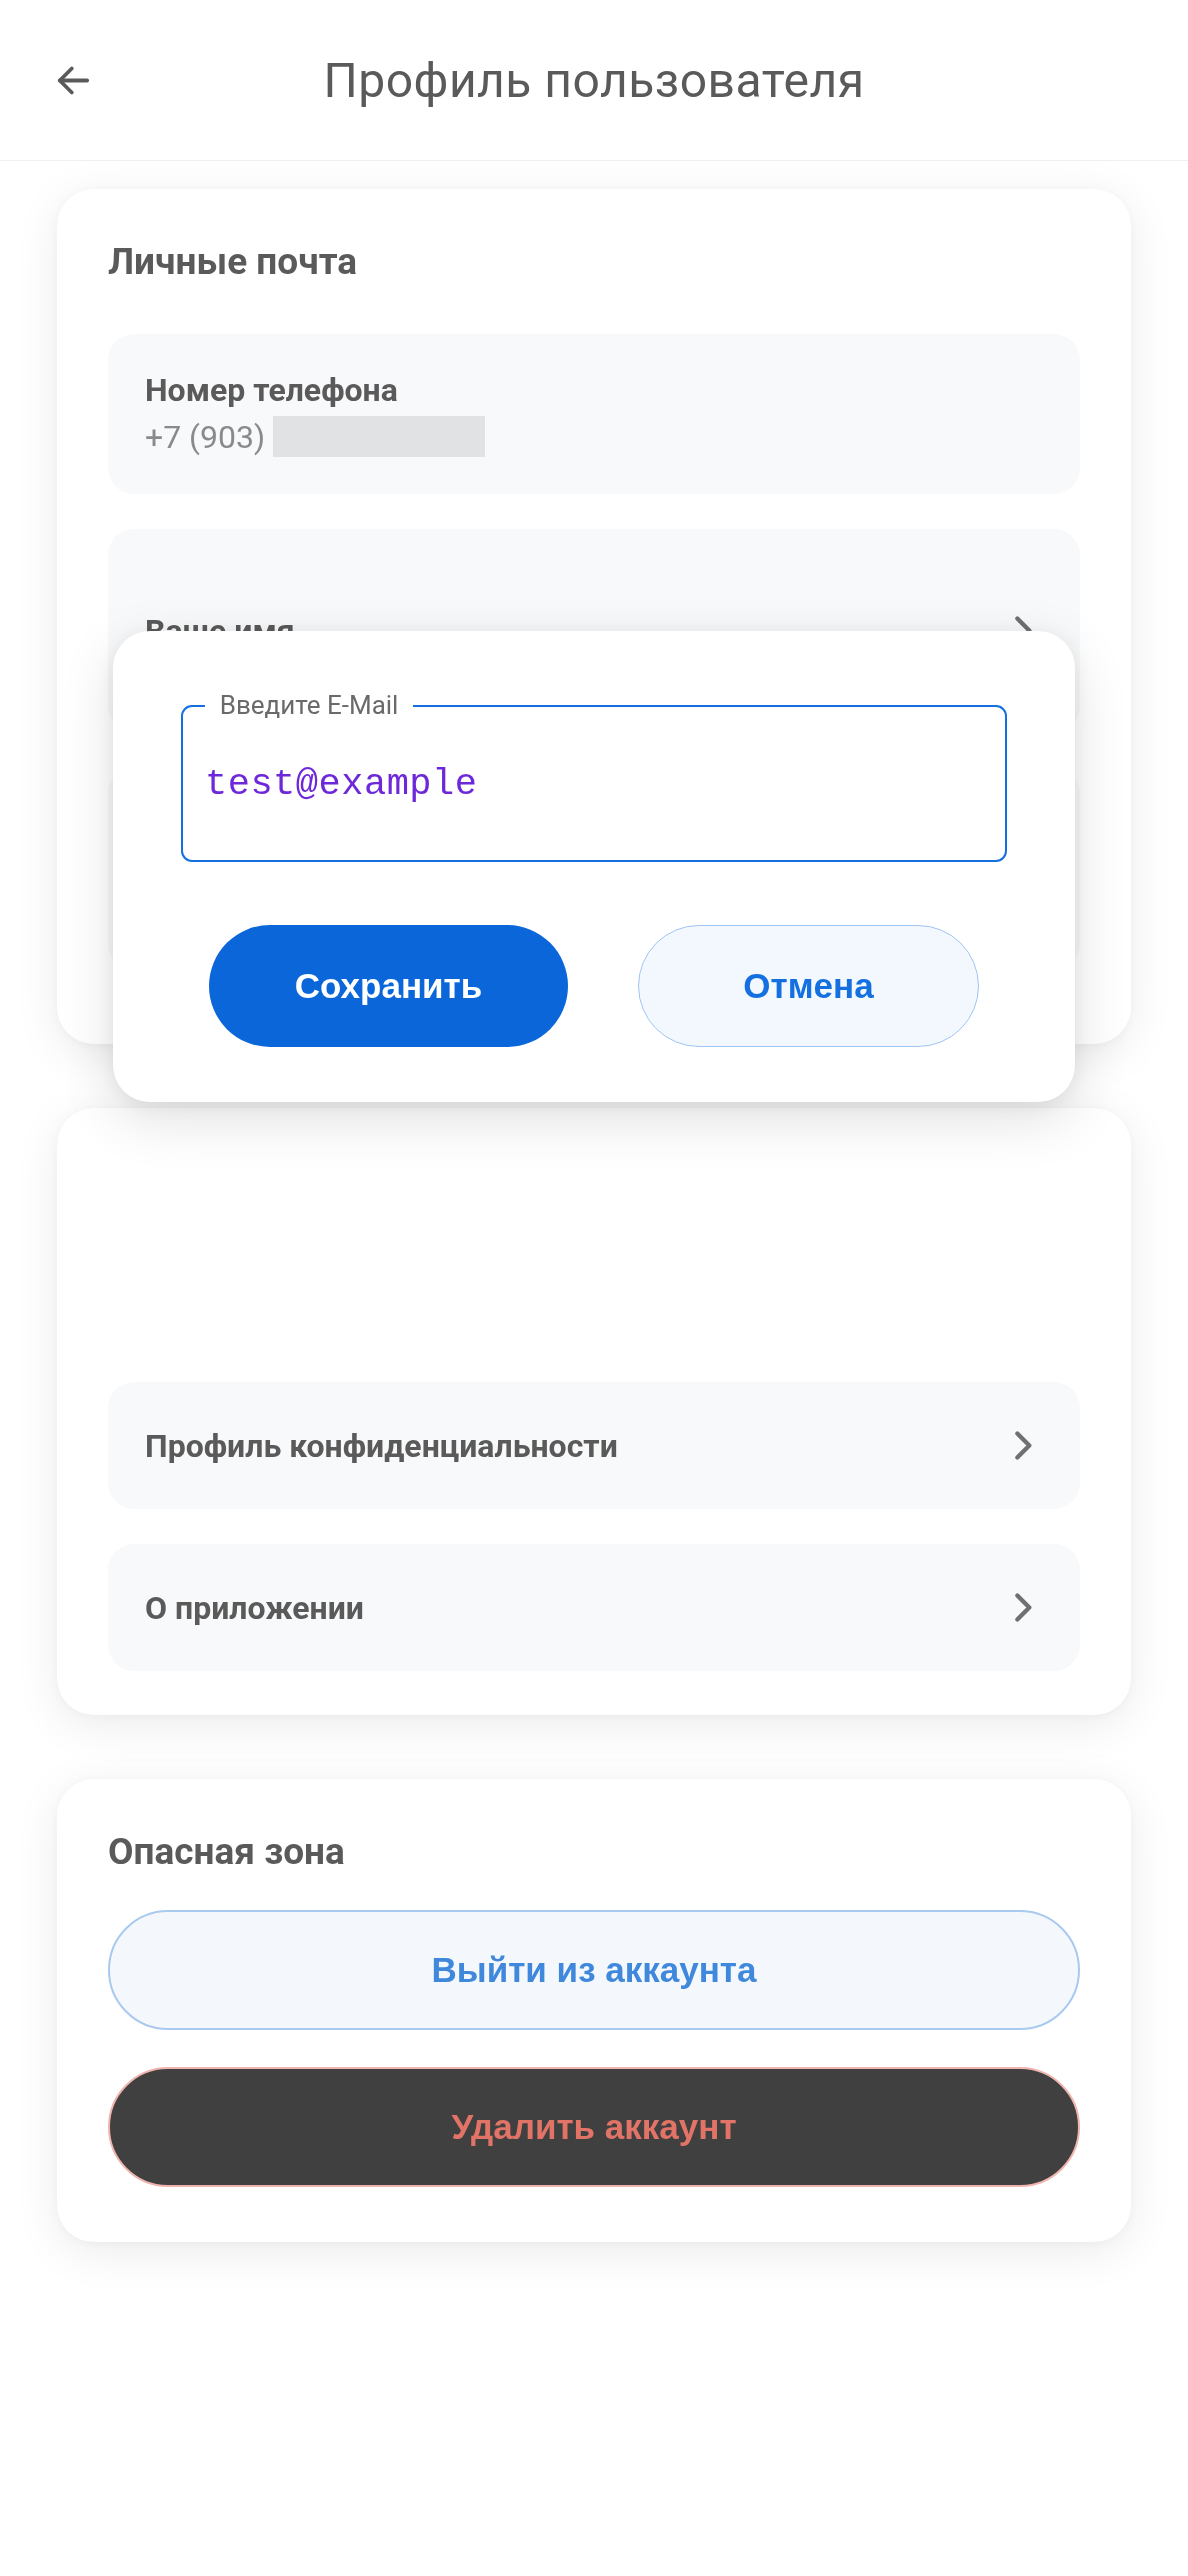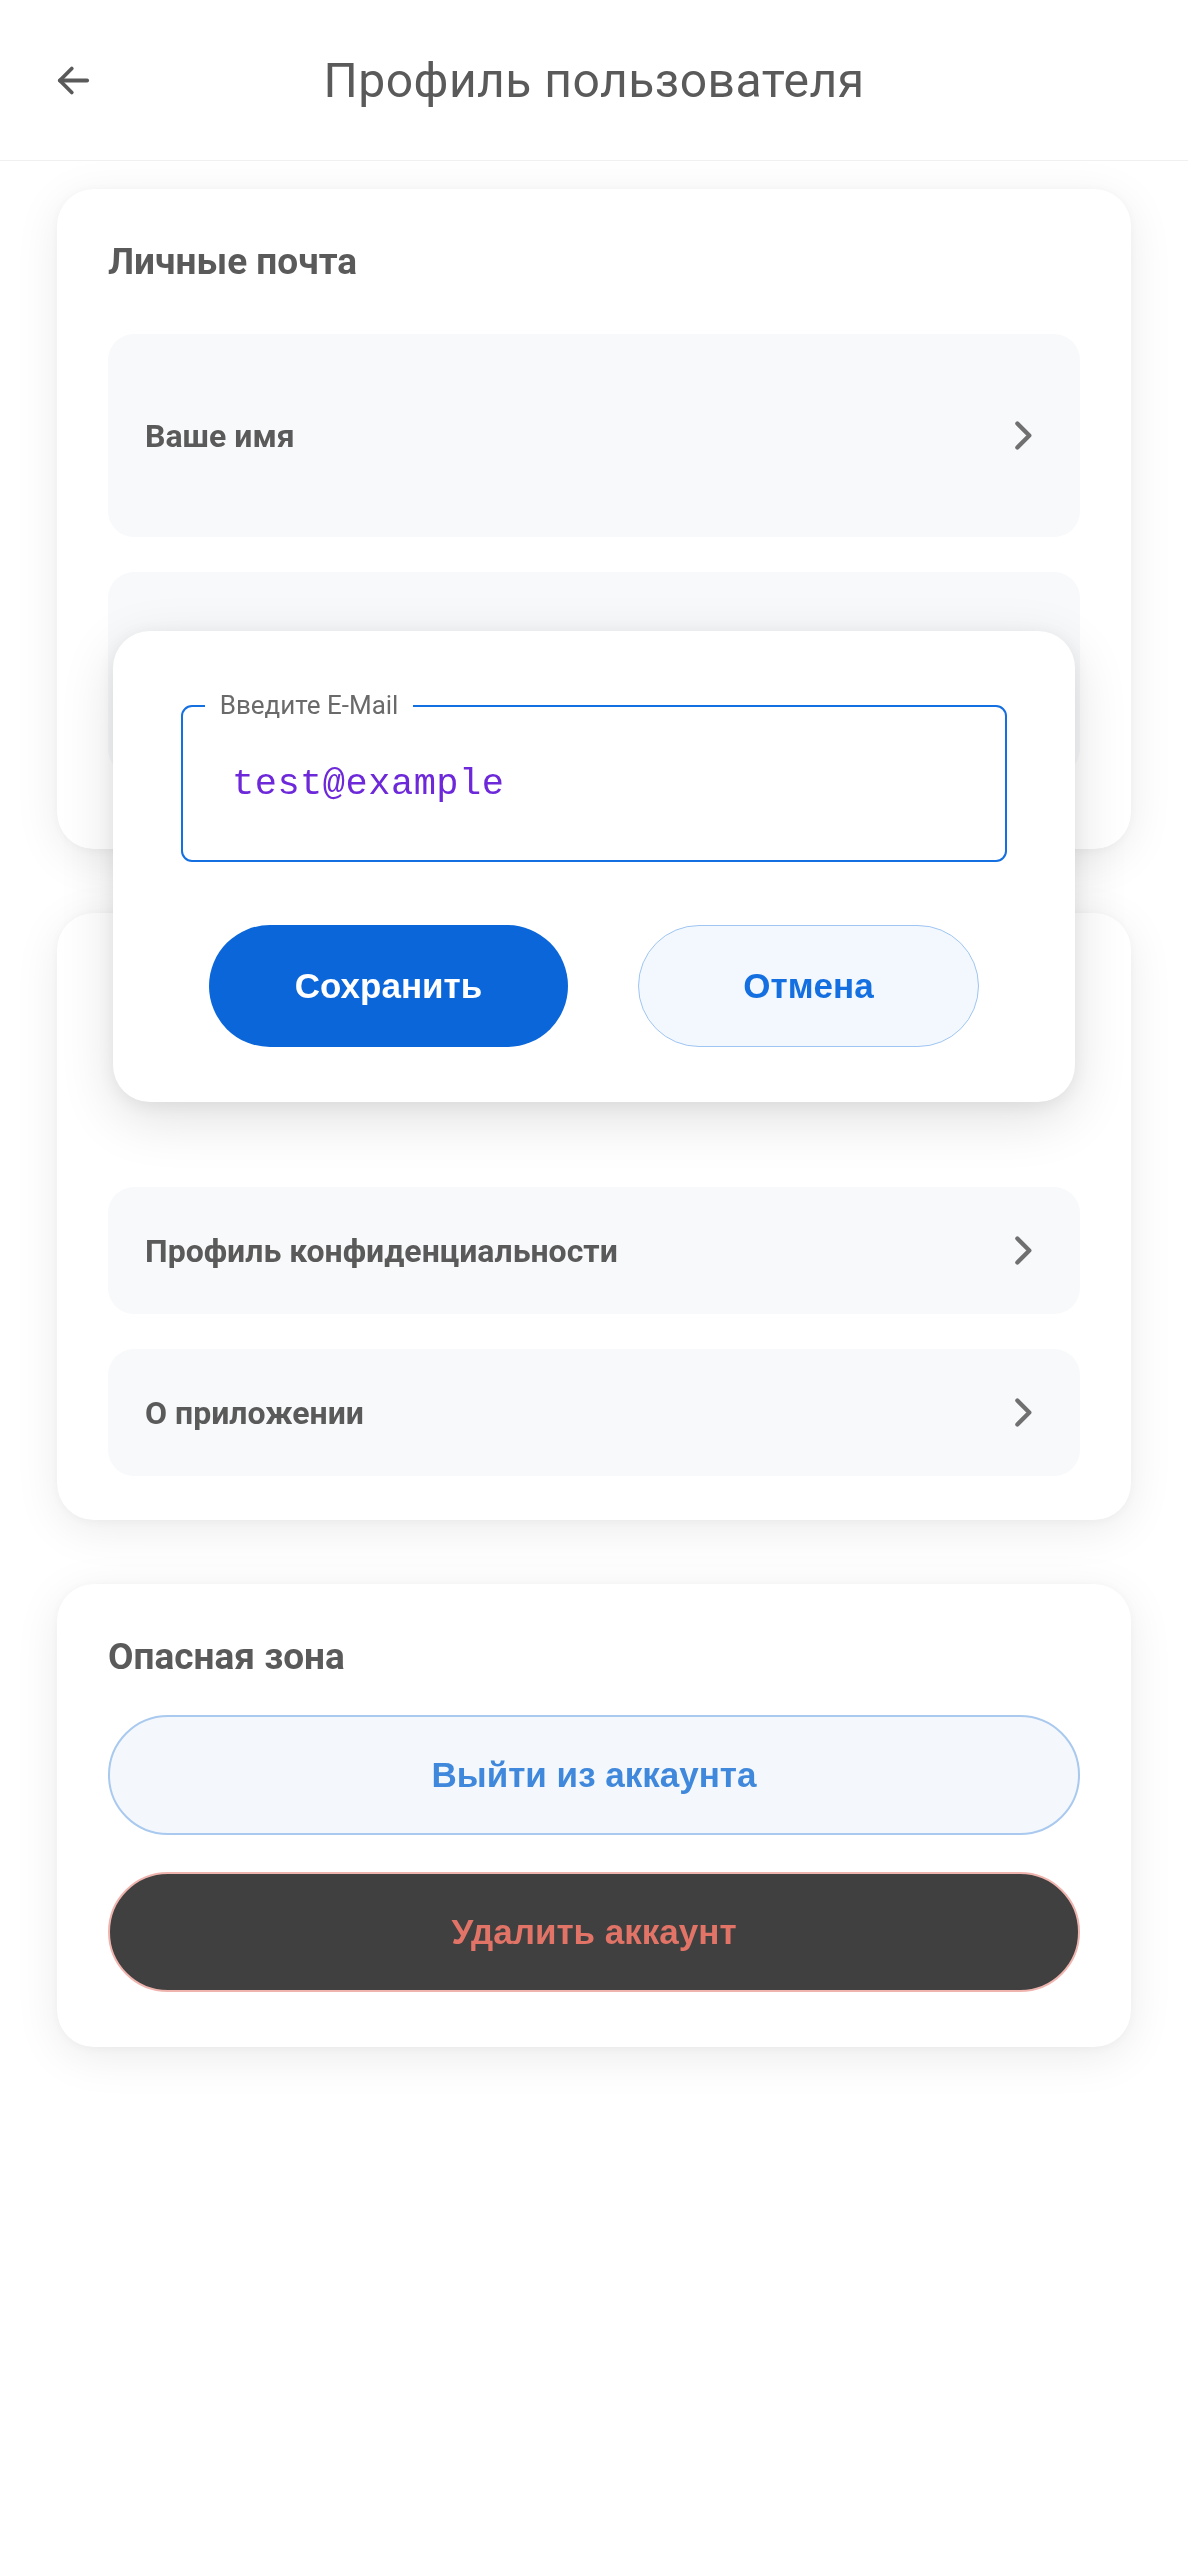--- a/index.html
+++ b/index.html
@@ -91,21 +91,21 @@
       padding: 74px 68px 55px 68px;
       z-index: 10;
     }
     .text-field {
       position: relative;
       border: 2.8px solid #146fe0;
       border-radius: 11px;
       height: 157px;
       display:flex;
       align-items:center;
-      padding: 0 49px;
+      padding: 0 22px;
     }
     .text-field-label {
       position:absolute;
       top: -16.6px; left: 22px;
       background:#fff;
       padding: 0 14.7px;
       font-size: 26px;
       color:#6a6a6a;
       font-weight: 400;
     }
@@ -180,20 +180,29 @@
       </svg>
   </div>
   <div class="title">Профиль пользователя</div>
 </div>
 
 <div class="page">
 
   <div class="card" style="padding-bottom:74px;">
     <div class="card-heading">Личные почта</div>
 
+    <div class="tile tile-static">
+      <div class="tile-col">
+        <div class="tile-label">Номер телефона</div>
+        <div class="tile-value">
+          <span>+7 (903)</span>
+          <span class="redact"></span>
+        </div>
+      </div>
+    </div>
 
     <div class="tile" style="min-height:203px;">
       <div class="tile-col">
         <div class="tile-label">Ваше имя</div>
       </div>
       <svg class="chev" width="41" height="41" viewBox="0 0 24 24" fill="none" stroke="currentColor" stroke-width="2.5" stroke-linecap="round" stroke-linejoin="round">
           <polyline points="9 5 16 12 9 19"></polyline>
         </svg>
     </div>
 

